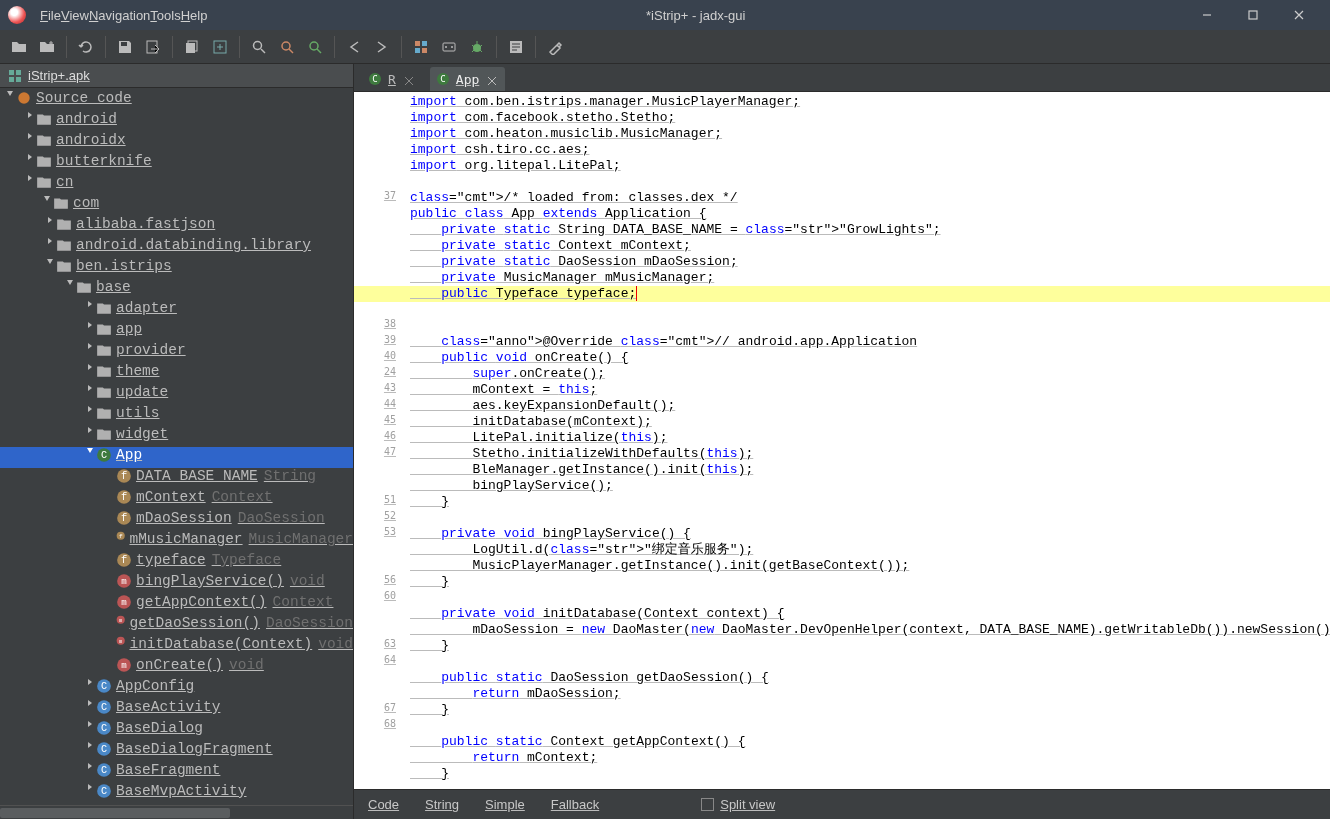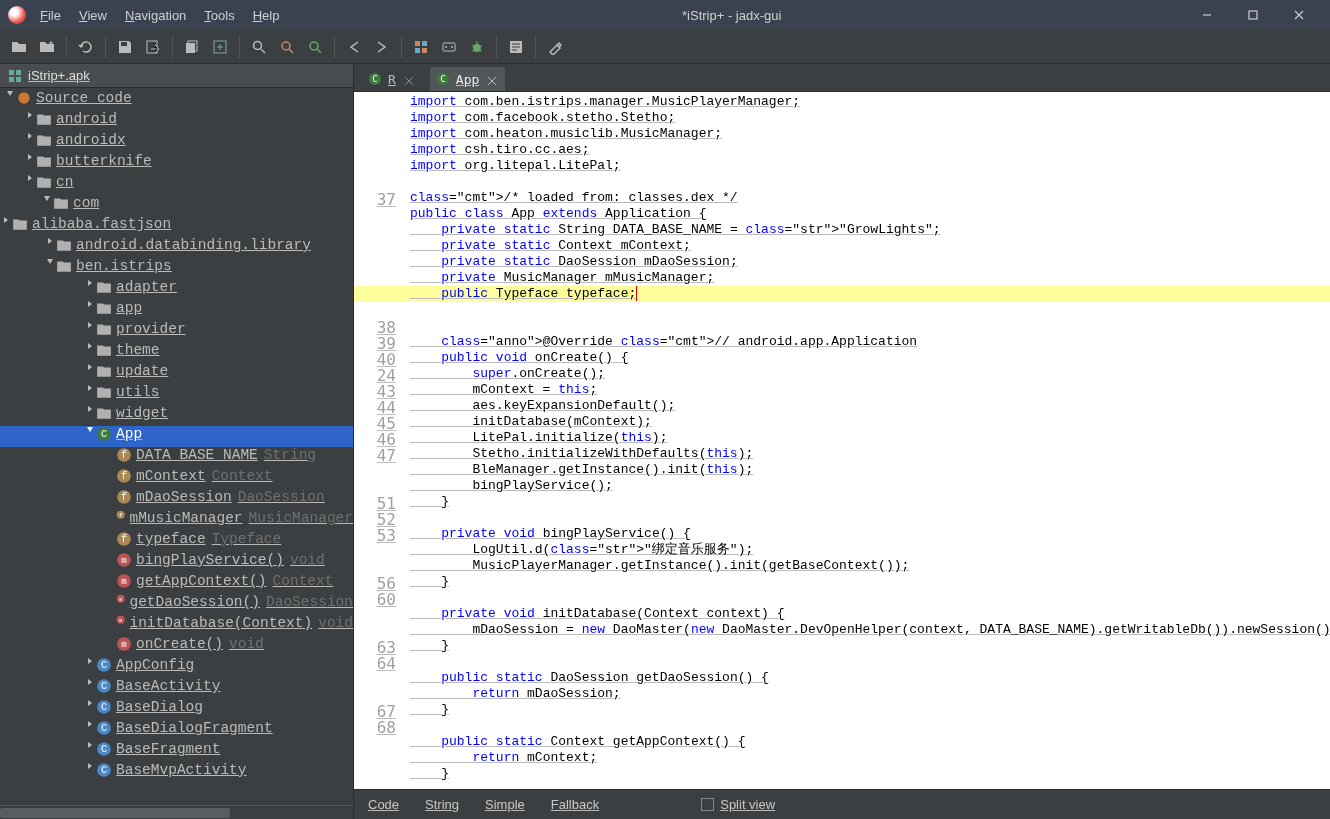--- a/index.html
+++ b/index.html
@@ -18,21 +18,21 @@
     --comment-i: #808080;
     --anno-gray: #808080;
     --highlight: #ffff99;
     --sel-blue: #4b6eaf;
     --tree-sel: #2f65ca;
   }
 
   
   .titlebar { height: 30px; background: #39424e; display: flex; align-items: center; padding: 0 8px; }
   .titlebar .logo { width: 18px; height: 18px; border-radius: 50%; background: radial-gradient(circle at 35% 35%, #fff 20%, #e55 60%, #a22 100%); margin-right: 14px; flex-shrink:0; }
-  .titlebar .menu { display: flex; gap: 18px; }
+  .titlebar .menu { display: flex; }
   .titlebar .menu span { color: #d0d0d0; cursor: default; }
   .titlebar .menu span u { text-decoration: underline; }
   .titlebar .title { flex: 1; text-align: center; color: #d0d0d0; }
   .titlebar .winbtns { display: flex; gap: 0; }
   .titlebar .winbtn { width: 46px; height: 30px; display:flex; align-items:center; justify-content:center; color:#ccc; }
   .titlebar .winbtn svg { width:10px; height:10px; stroke:#ccc; stroke-width:1.2; fill:none; }
 
   
   .toolbar { height: 34px; background: #3c3f41; border-bottom: 1px solid #2b2b2b; display: flex; align-items: center; padding: 0 6px; gap: 2px; }
   .toolbar .tbtn { width: 26px; height: 26px; display:flex; align-items:center; justify-content:center; color:#bbb; }
@@ -60,21 +60,21 @@
 
   
   .right { flex:1; display:flex; flex-direction:column; background:#3c3f41; }
   .tabs { height: 28px; background:#3c3f41; border-bottom:1px solid #2b2b2b; display:flex; align-items:flex-end; padding-left:8px; gap:8px; }
   .tab { height:24px; display:flex; align-items:center; padding:0 8px 0 6px; gap:6px; color:#bbb; font-family: Consolas,monospace; font-size:13px; border-top-left-radius:3px; border-top-right-radius:3px; }
   .tab.active { background:#515658; color:#eee; }
   .tab .ticon { width:14px; height:14px; }
   .tab .tclose { width:10px; height:10px; margin-left:2px; }
 
   .editor { flex:1; background:#fff; display:flex; overflow:hidden; position:relative; }
-  .gutter { width:48px; background:#fff; border-right:0; text-align:right; padding:2px 6px 0 0; font-family: Consolas,monospace; font-size:16px; color:#a0a0a0; user-select:none; }
+  .gutter { width:48px; background:#fff; border-right:0; text-align:right; padding:2px 6px 0 0; font-family: Consolas,monospace; font-size:10px; color:#a0a0a0; user-select:none; }
   .code { flex:1; background:#fff; font-family: Consolas,"Courier New",monospace; font-size:13px; color:#000; padding:2px 0 0 8px; white-space:pre; line-height:16px; }
   .code .kw { color:#0000ff; }
   .code .hl-line { background:#feff9c; display:block; margin-left:-56px; padding-left:56px; margin-right:-2000px; padding-right:2000px; }
   .code .cursor { border-right:1px solid #e00; }
   .gutter .gl { height:16px; }
 
   .bottombar { height:30px; background:#3c3f41; border-top:1px solid #2b2b2b; display:flex; align-items:center; padding:0 14px; gap:26px; font-size:13px; color:#c8c8c8; }
   .bottombar .btab { cursor:default; }
   .bottombar .chk { display:flex; align-items:center; gap:6px; }
   .bottombar .chkbox { width:13px; height:13px; border:1px solid #888; background:#3c3f41; }
@@ -314,21 +314,21 @@
             </svg>
           </span>
           <span class="ticon">
             <svg viewBox="0 0 14 14">
               <path class="ic-folder" d="M1 3h5l1 1h6v8H1z"></path>
             </svg>
           </span>
           <span class="tlabel">com</span>
         </div>
 
-      <div class="tree-row" style="">
+      <div class="tree-row" style="padding-left:44px">
           <span class="arrow">
             <svg viewBox="0 0 8 8">
               <path fill="#bbb" d="M2 1l4 3-4 3z"></path>
             </svg>
           </span>
           <span class="ticon">
             <svg viewBox="0 0 14 14">
               <path class="ic-folder" d="M1 3h5l1 1h6v8H1z"></path>
             </svg>
           </span>
@@ -354,20 +354,33 @@
             </svg>
           </span>
           <span class="ticon">
             <svg viewBox="0 0 14 14">
               <path class="ic-folder" d="M1 3h5l1 1h6v8H1z"></path>
             </svg>
           </span>
           <span class="tlabel">ben.istrips</span>
         </div>
 
+      <div class="tree-row" style="padding-left:64px">
+          <span class="arrow">
+            <svg viewBox="0 0 8 8">
+              <path fill="#bbb" d="M1 1h6L4 6z"></path>
+            </svg>
+          </span>
+          <span class="ticon">
+            <svg viewBox="0 0 14 14">
+              <path class="ic-folder" d="M1 3h5l1 1h6v8H1z"></path>
+            </svg>
+          </span>
+          <span class="tlabel">base</span>
+        </div>
 
       <div class="tree-row" style="padding-left:84px">
           <span class="arrow">
             <svg viewBox="0 0 8 8">
               <path fill="#bbb" d="M2 1l4 3-4 3z"></path>
             </svg>
           </span>
           <span class="ticon">
             <svg viewBox="0 0 14 14">
               <path class="ic-folder" d="M1 3h5l1 1h6v8H1z"></path>

